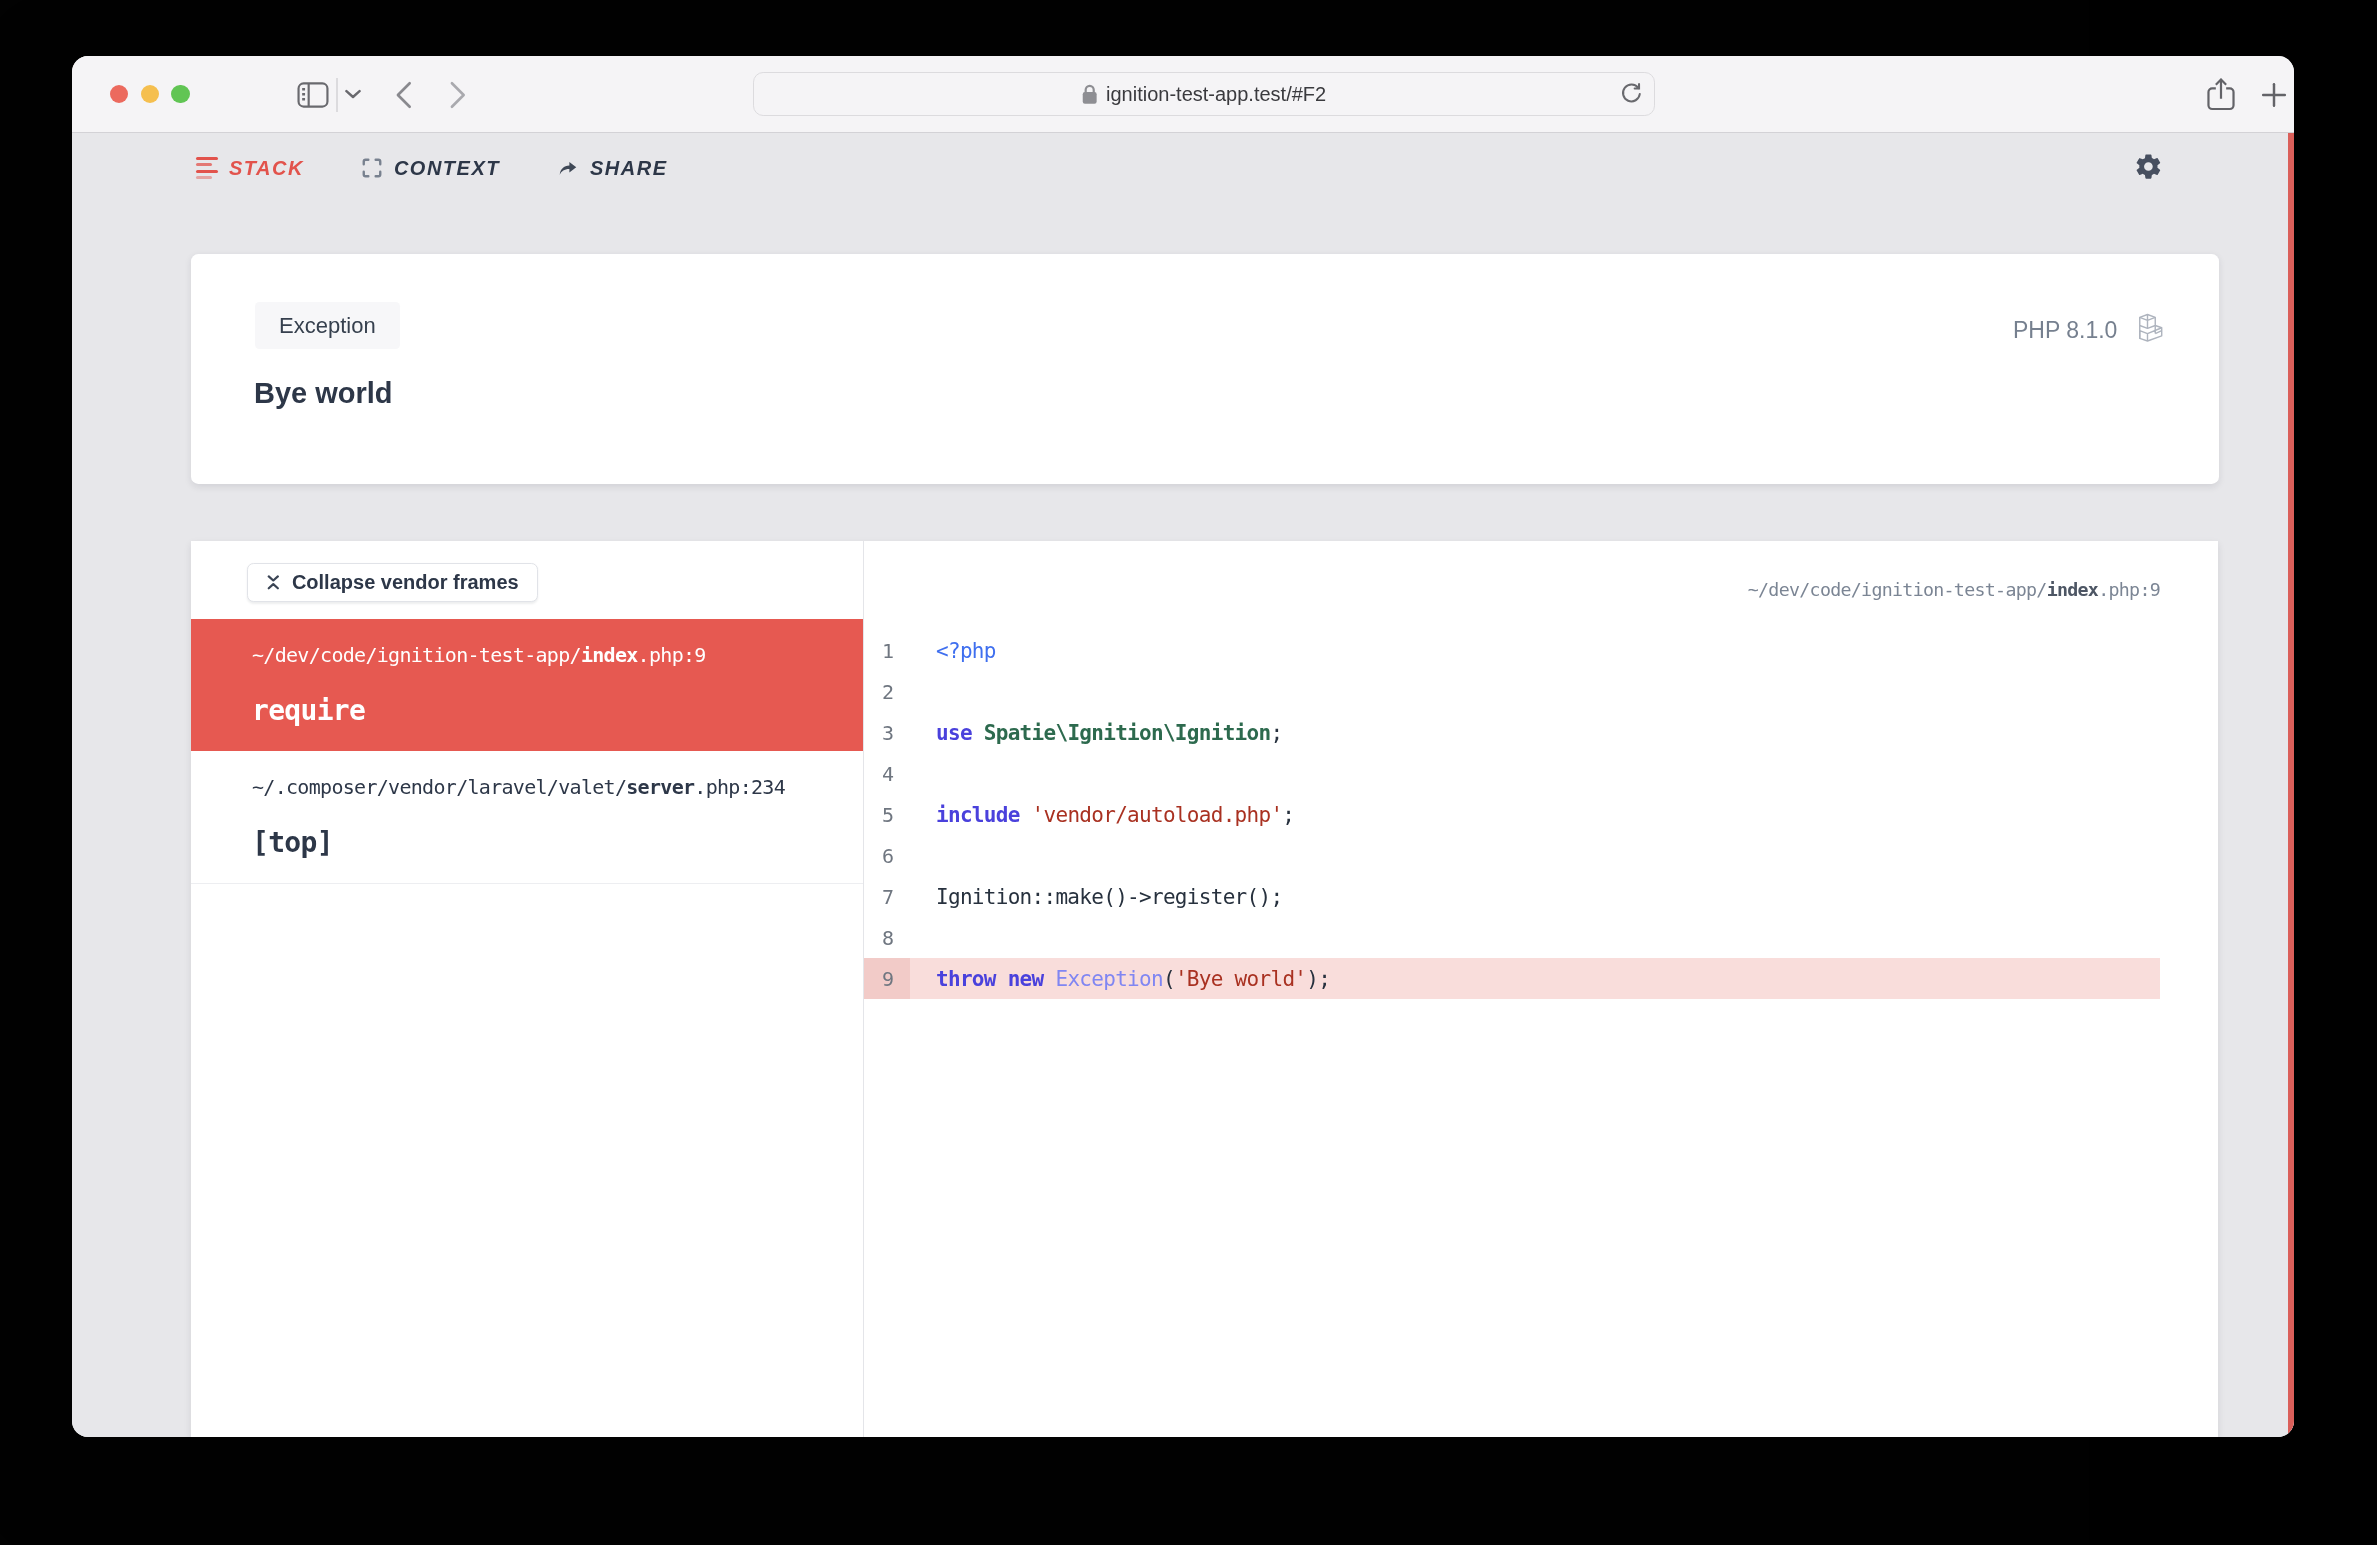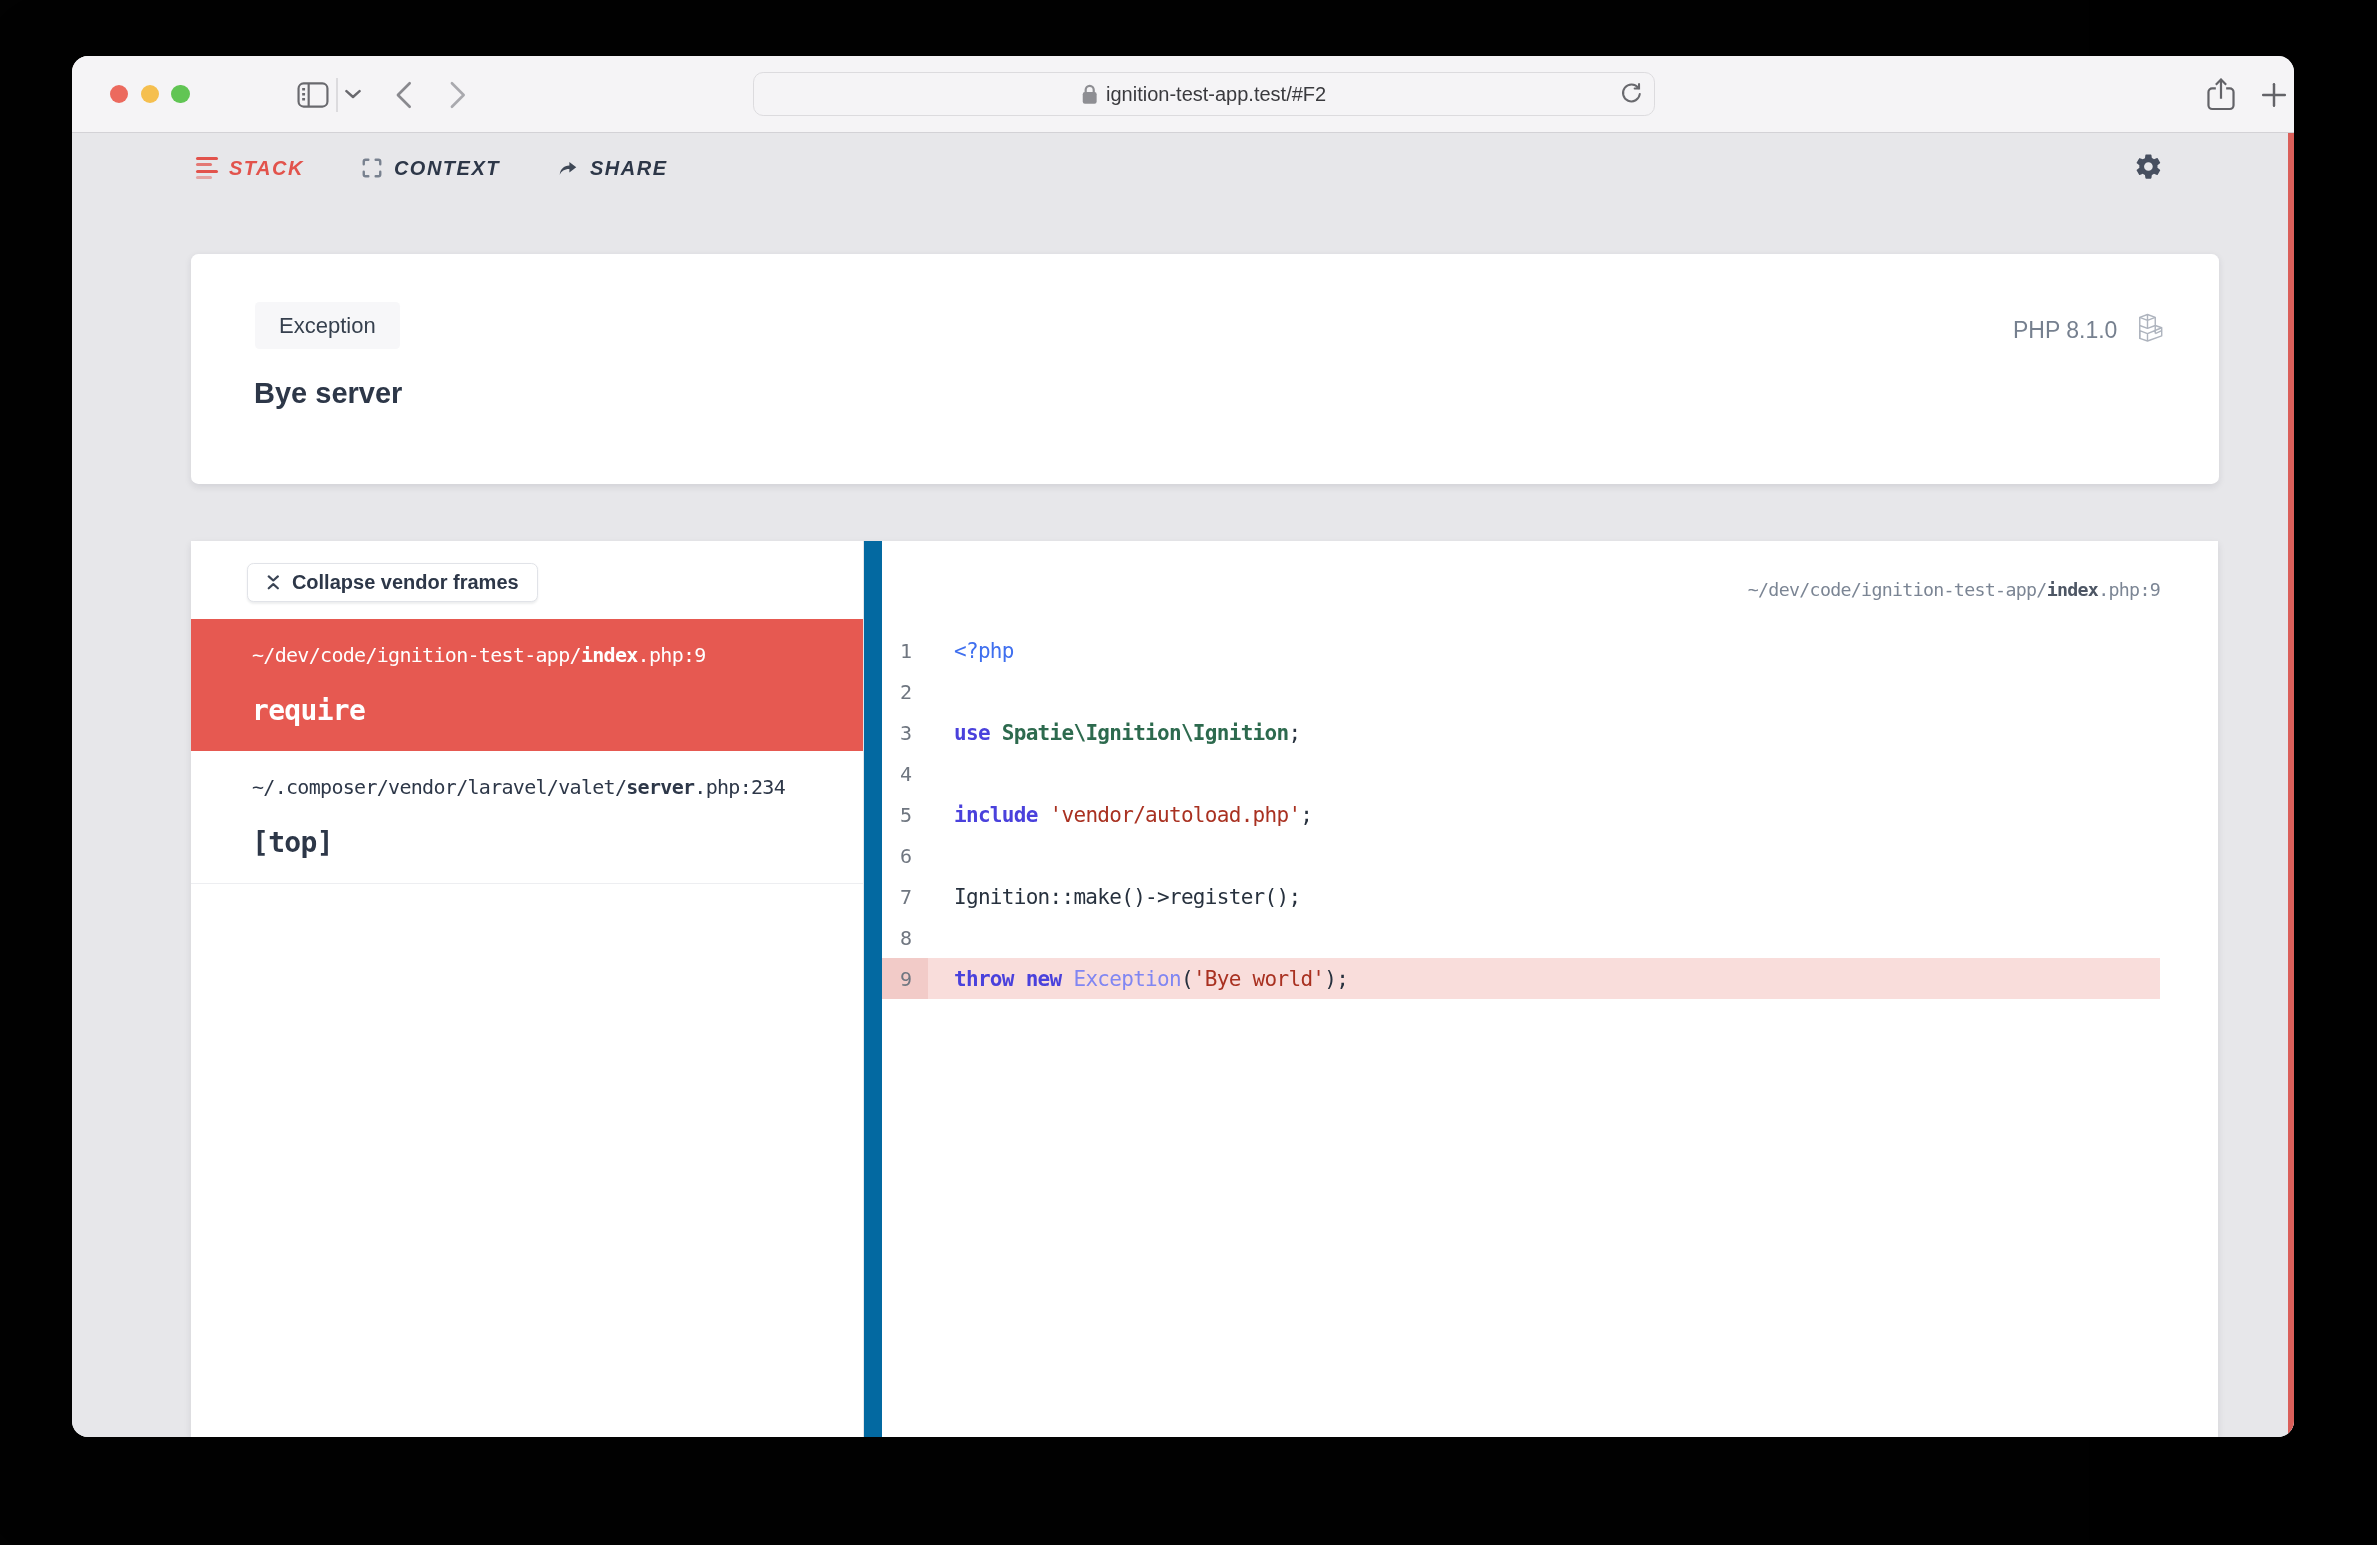--- a/index.html
+++ b/index.html
@@ -52,21 +52,21 @@
               background:#fff; border-radius:7.3px; box-shadow:0 2.9px 7.3px rgba(25,30,45,.10); }
   .exc-badge { position:absolute; left:64px; top:48px; height:47px; padding:0 24px;
                background:#F7F7F9; border-radius:4.4px; display:inline-flex; align-items:center;
                font-size:22px; color:#36404E; }
   .exc-title { position:absolute; left:63px; top:123px; font-size:29px; font-weight:700; color:#2D3748; }
   .exc-php { position:absolute; right:56px; top:59px; display:flex; align-items:center; gap:14.6px;
              color:#76808F; font-size:23px;margin-left:20px; }
 
   
   .panels { position:absolute; left:119px; top:408px; right:76px; bottom:0; display:flex;
-            background:#0369a1; box-shadow:0 2.9px 7.3px rgba(25,30,45,.10);gap:18px; }
+            background:#ffffff; box-shadow:0 2.9px 7.3px rgba(25,30,45,.10); }
   .left-panel { width:673px; background:#fff; border-right:1.5px solid #E4E5E9; position:relative; }
   .right-panel { flex:1; background:#fff; position:relative; }
 
   .collapse-btn { position:absolute; left:56px; top:22px; height:39px; padding:0 18.3px;
                   background:#fff; border:1.5px solid #E1E3E8; border-radius:6.6px;
                   box-shadow:0 1.5px 2.2px rgba(30,35,50,.08);
                   display:inline-flex; align-items:center; gap:11px;
                   font-size:20px; font-weight:700; color:#2D3748; cursor:pointer; }
 
   .frame-list { position:absolute; left:0; right:0; top:78px; }
@@ -204,21 +204,21 @@
         </div>
         <div class="nav-gear">
           <svg width="29" height="29" viewBox="0 0 24 24" fill="#474F5F">
             <path d="M19.4 13c.04-.32.06-.66.06-1s-.02-.68-.07-1l2.1-1.65a.5.5 0 0 0 .12-.64l-2-3.46a.5.5 0 0 0-.61-.22l-2.48 1a7.3 7.3 0 0 0-1.73-1l-.37-2.65A.5.5 0 0 0 13.92 2h-4a.5.5 0 0 0-.5.42L9.05 5.07c-.63.26-1.2.6-1.73 1l-2.48-1a.5.5 0 0 0-.61.22l-2 3.46a.5.5 0 0 0 .12.64L4.45 11c-.05.32-.07.66-.07 1s.02.68.07 1l-2.1 1.65a.5.5 0 0 0-.12.64l2 3.46c.14.24.42.34.61.22l2.48-1c.53.4 1.1.74 1.73 1l.37 2.65c.04.24.25.42.5.42h4c.25 0 .46-.18.5-.42l.37-2.65c.63-.26 1.2-.6 1.73-1l2.48 1c.25.1.5 0 .61-.22l2-3.46a.5.5 0 0 0-.12-.64L19.4 13zm-7.48 2.6a3.6 3.6 0 1 1 0-7.2 3.6 3.6 0 0 1 0 7.2z"></path>
           </svg>
         </div>
       </div>
 
       <div class="exc-card">
         <div class="exc-badge">Exception</div>
-        <div class="exc-title">Bye server</div>
+        <div class="exc-title">Bye world</div>
         <div class="exc-php">
           <span>PHP 8.1.0</span>
           <svg width="31" height="34" viewBox="0 0 48 52" fill="none" stroke="#AEB4BE" stroke-width="2.2" stroke-linejoin="round">
             <path d="M24 2 L36 6.5 V19 L24 23.5 L12 19 V6.5 Z"></path>
             <path d="M24 2 V11 M12 6.5 L24 11 L36 6.5 M24 11 V23.5"></path>
             <path d="M36 19 L46 22.5 V35 L24 43 L12 39 V19"></path>
             <path d="M36 31.5 L46 27 M36 19 V31.5 M24 35.5 V43 M12 27 L24 31.5 L46 22.5 M24 31.5 V35.5 M12 27 V39"></path>
           </svg>
         </div>
       </div>

